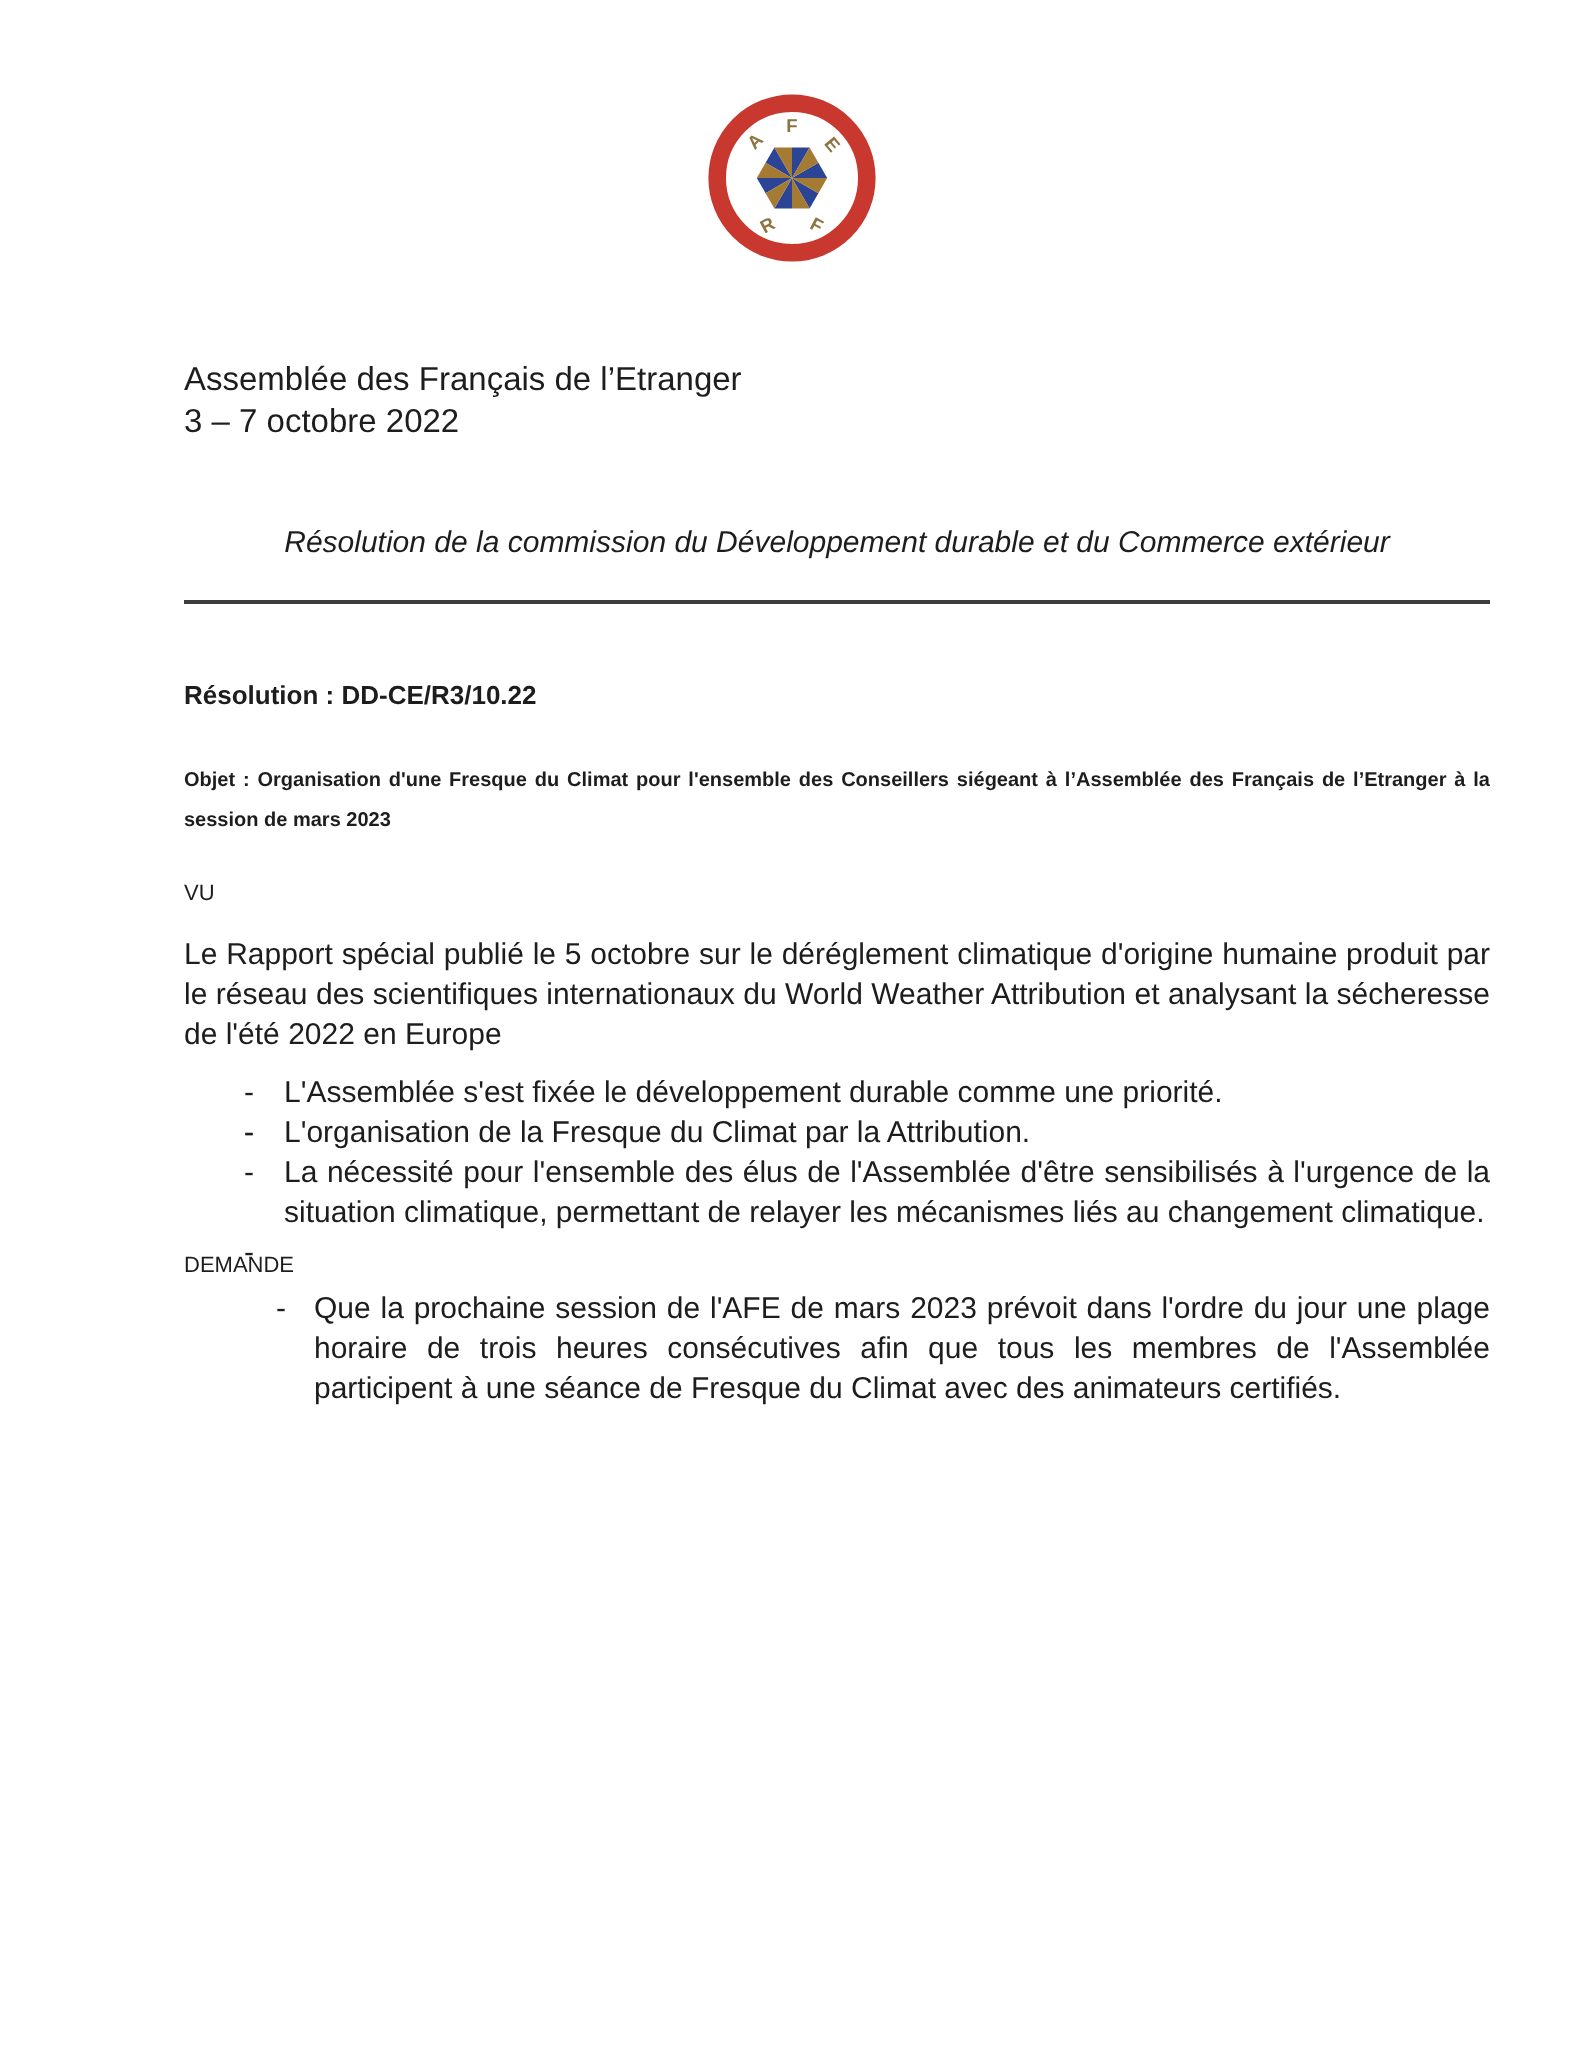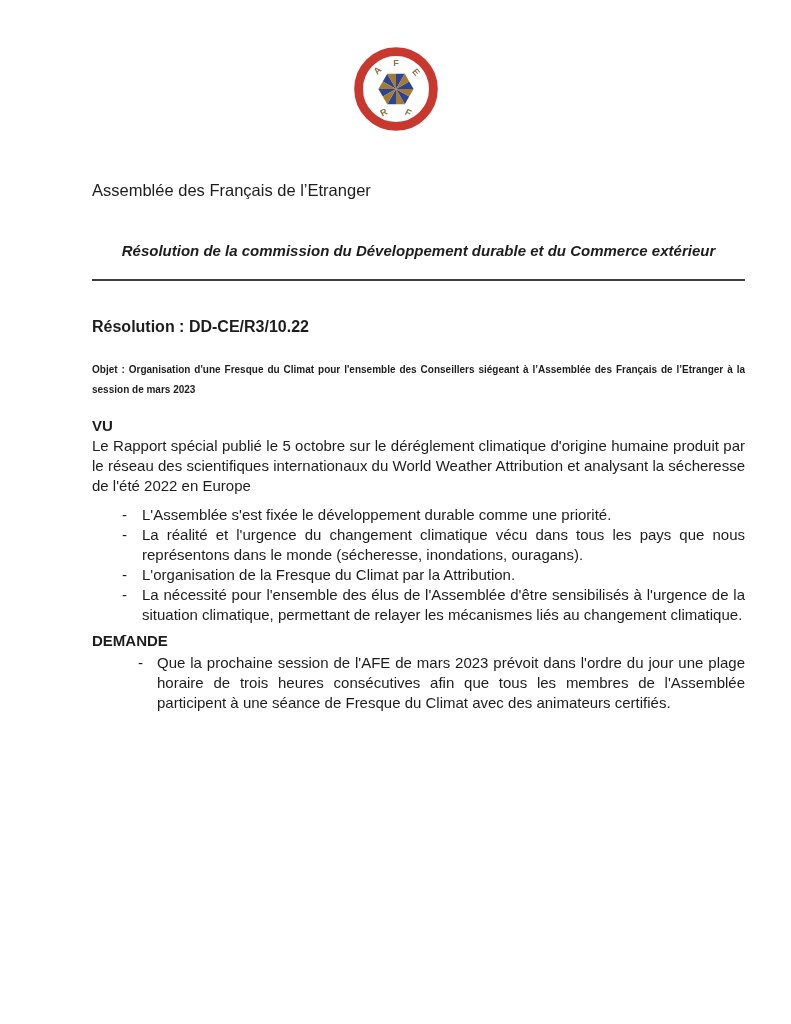--- a/index.html
+++ b/index.html
@@ -13,32 +13,32 @@
   .content{padding:0 46px 0 92px;}
 
   .logo-wrap{display:flex;justify-content:center;padding-top:45px;}
   .logo{width:88px;height:88px;display:block;}
 
   .hdr{margin-top:47px;font-size:16.5px;line-height:21px;}
   .hdr div{white-space:nowrap;}
 
   .doc-title{
     margin-top:40px;text-align:center;
-    font-weight:bold;font-style:italic;font-size:15px;line-height:20px;
+    font-weight:normal;font-style:italic;font-size:15px;line-height:20px;
   }
   .rule{margin-top:18px;border:none;border-top:2px solid #3d3d3d;height:0;}
 
-  .ref{margin-top:36px;font-weight:bold;font-size:16px;line-height:20px;}
+  .ref{margin-top:36px;font-weight:bold;font-size:13px;line-height:20px;}
   .objet{margin-top:23px;font-weight:bold;font-size:10px;line-height:20px;text-align:justify;}
 
-  .sec-h{font-weight:bold;font-size:15px;line-height:20px;}
+  .sec-h{font-weight:normal;font-size:11px;line-height:20px;}
   .vu-h{margin-top:16px;}
   .para{font-size:15px;line-height:20px;text-align:justify;}
   .p1{margin-top:13px;}
-  .p2{}
+  .p2{margin-top:11px;}
 
   a.doc-link{text-decoration:underline;cursor:pointer;word-break:break-all;}
   .link-line{font-size:15px;line-height:20px;}
 
   .considerant-h{margin-top:24px;}
   .bullets{margin-top:9px;}
   .bullet{position:relative;padding-left:50px;font-size:15px;line-height:20px;text-align:justify;}
   .bullet .dash{position:absolute;left:30px;top:0;}
   .bullets-demande{margin-top:2px;}
   .bullets-demande .bullet{padding-left:65px;}
@@ -82,20 +82,21 @@
           <text transform="translate(35.9,76.5) rotate(-28)" text-anchor="middle" dy="3.8">R</text>
           <text transform="translate(64.1,76.5) rotate(28)" text-anchor="middle" dy="3.8">F</text>
         </g>
       </svg>
     </span>
   </div>
 
   <div class="content">
     <div class="hdr">
       <div>Assemblée des Français de l’Etranger</div>
+      <div>3 – 7 octobre 2022</div>
     </div>
 
     <div class="doc-title">Résolution de la commission du Développement durable et du Commerce extérieur</div>
     <hr class="rule">
 
     <div class="ref">Résolution : DD-CE/R3/10.22</div>
 
     <div class="objet">Objet : Organisation d'une Fresque du Climat pour l'ensemble des Conseillers siégeant à l’Assemblée des Français de l’Etranger à la session de mars 2023</div>
 
     <div class="sec-h vu-h">VU</div>
@@ -106,21 +107,20 @@
     </div>
 
 
     <div class="bullets">
       <div class="bullet">
         <span class="dash">-</span>
         <span>L'Assemblée s'est fixée le développement durable comme une priorité.</span>
       </div>
       <div class="bullet">
         <span class="dash">-</span>
-        <span>La réalité et l'urgence du changement climatique vécu dans tous les pays que nous représentons dans le monde (sécheresse, inondations, ouragans).</span>
       </div>
       <div class="bullet">
         <span class="dash">-</span>
         <span>L'organisation de la Fresque du Climat par la Attribution.</span>
       </div>
       <div class="bullet">
         <span class="dash">-</span>
         <span>La nécessité pour l'ensemble des élus de l'Assemblée d'être sensibilisés à l'urgence de la situation climatique, permettant de relayer les mécanismes liés au changement climatique.</span>
       </div>
       <div class="bullet">

